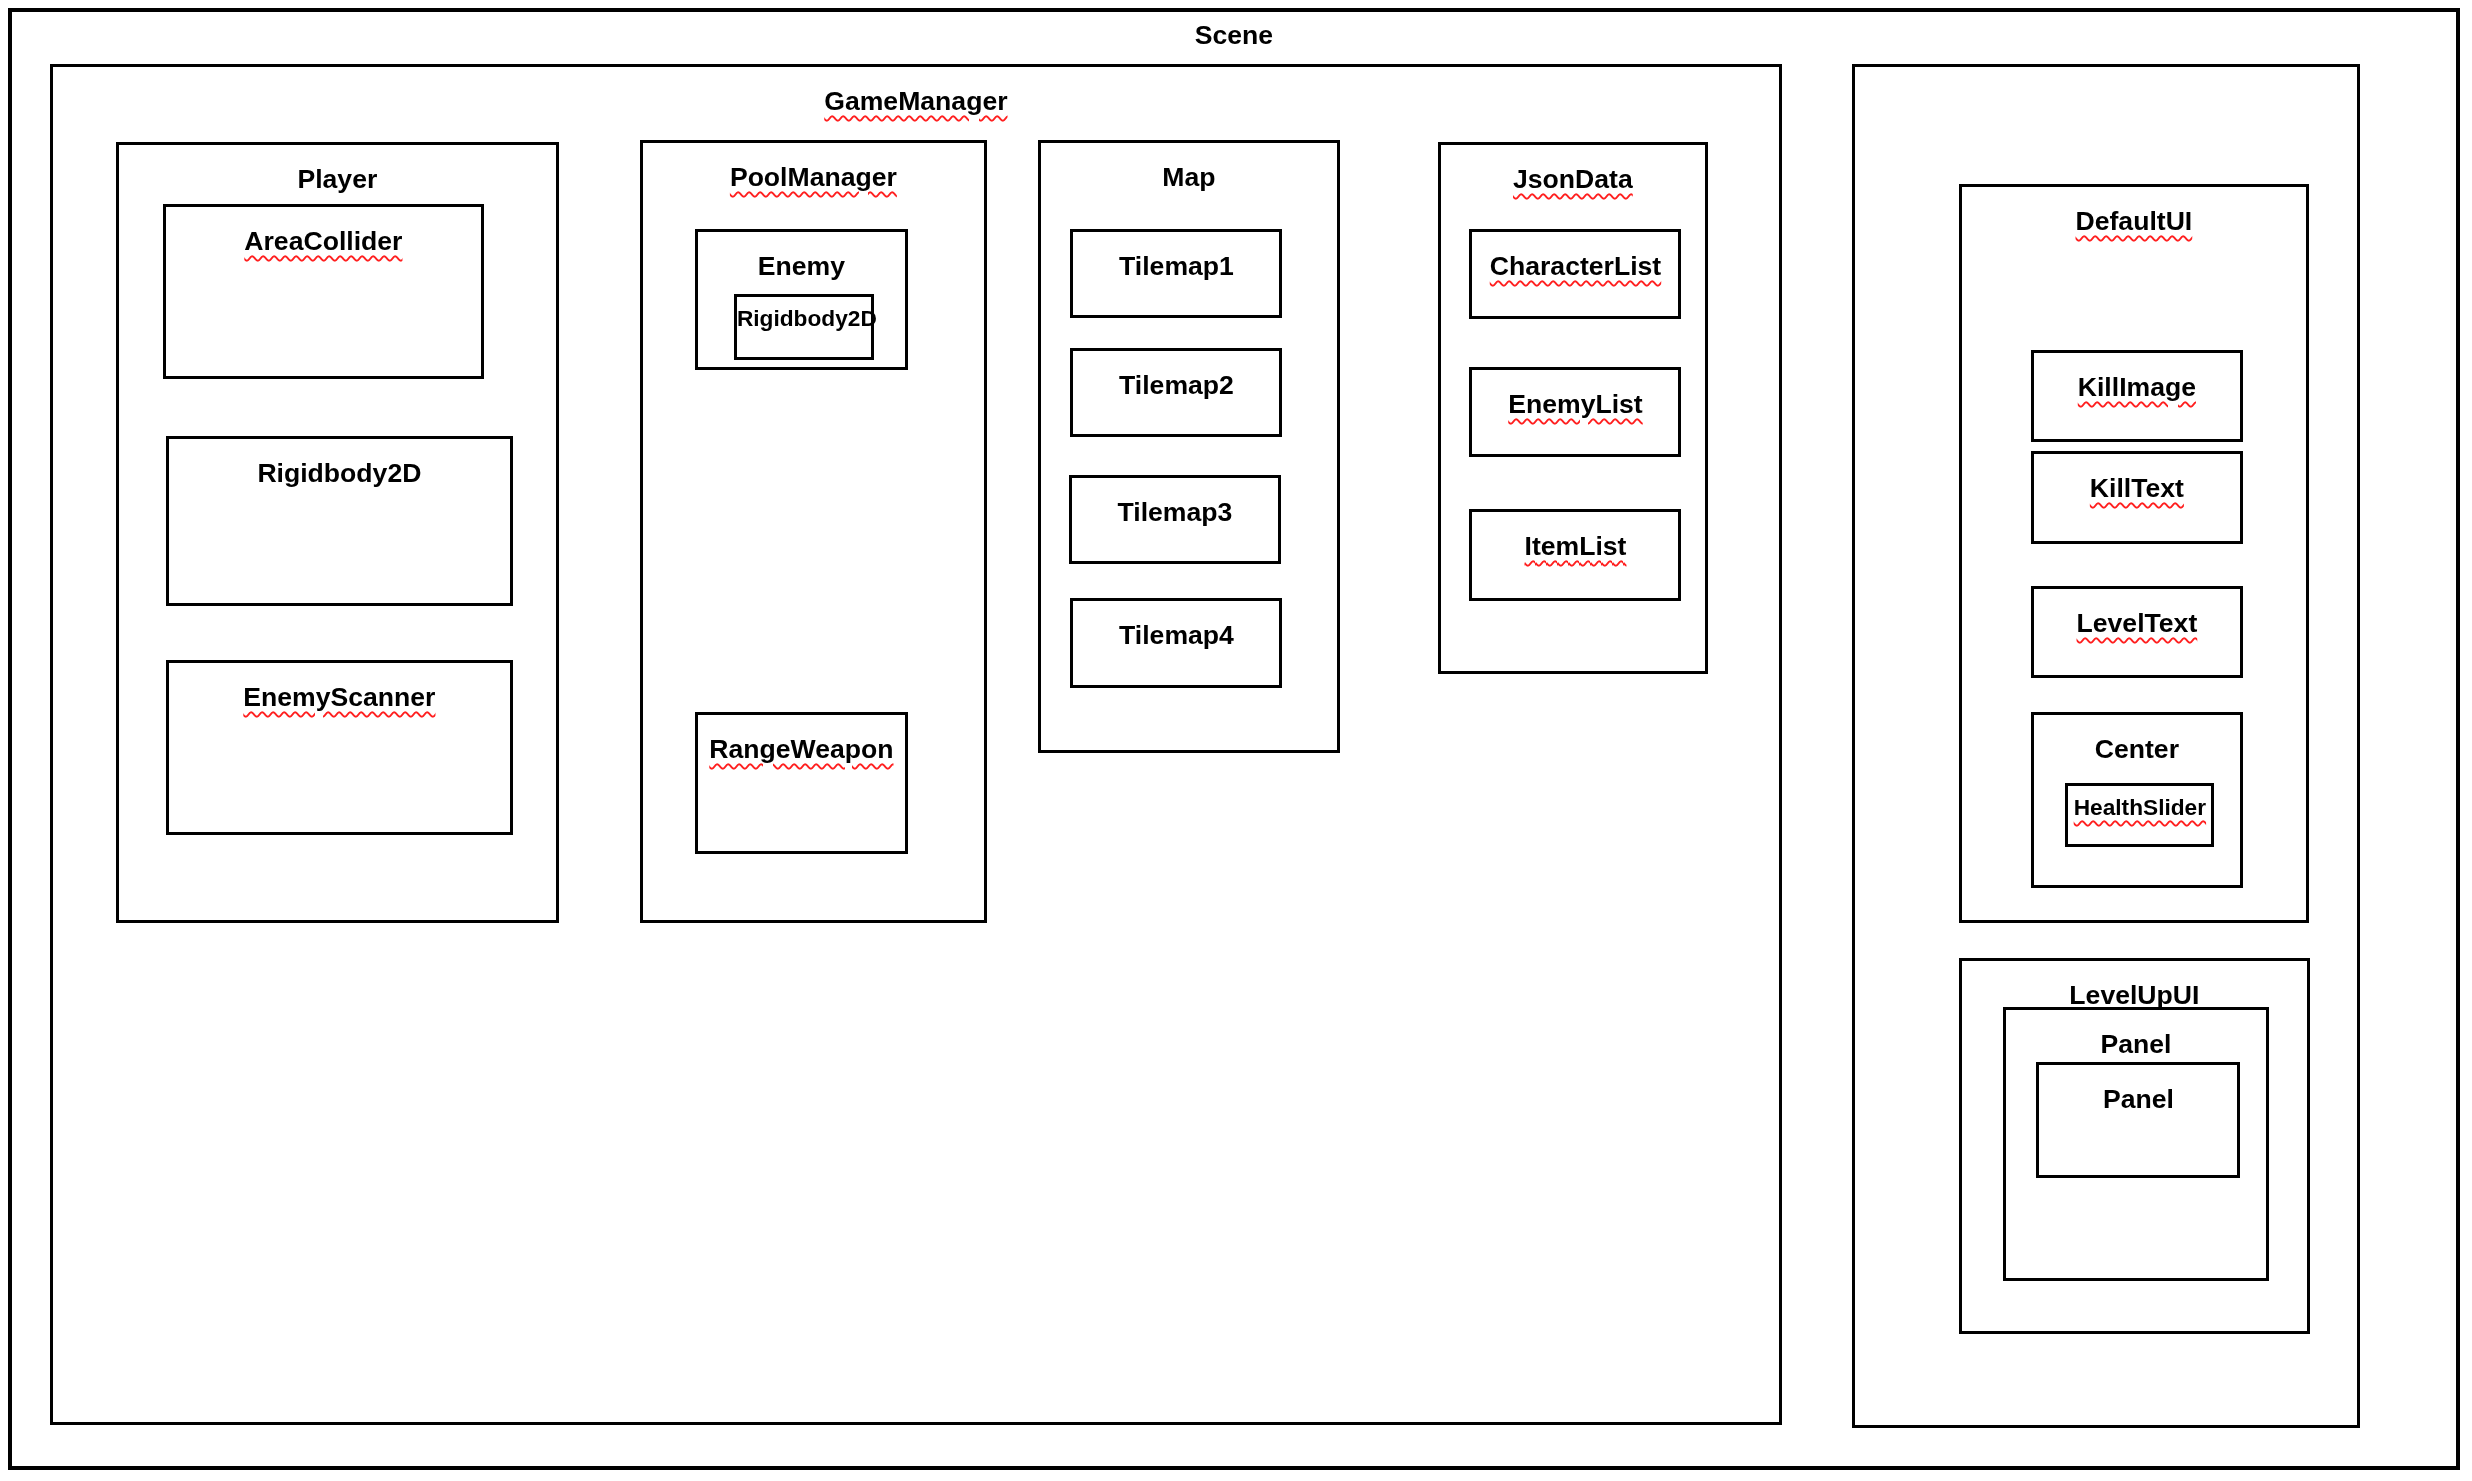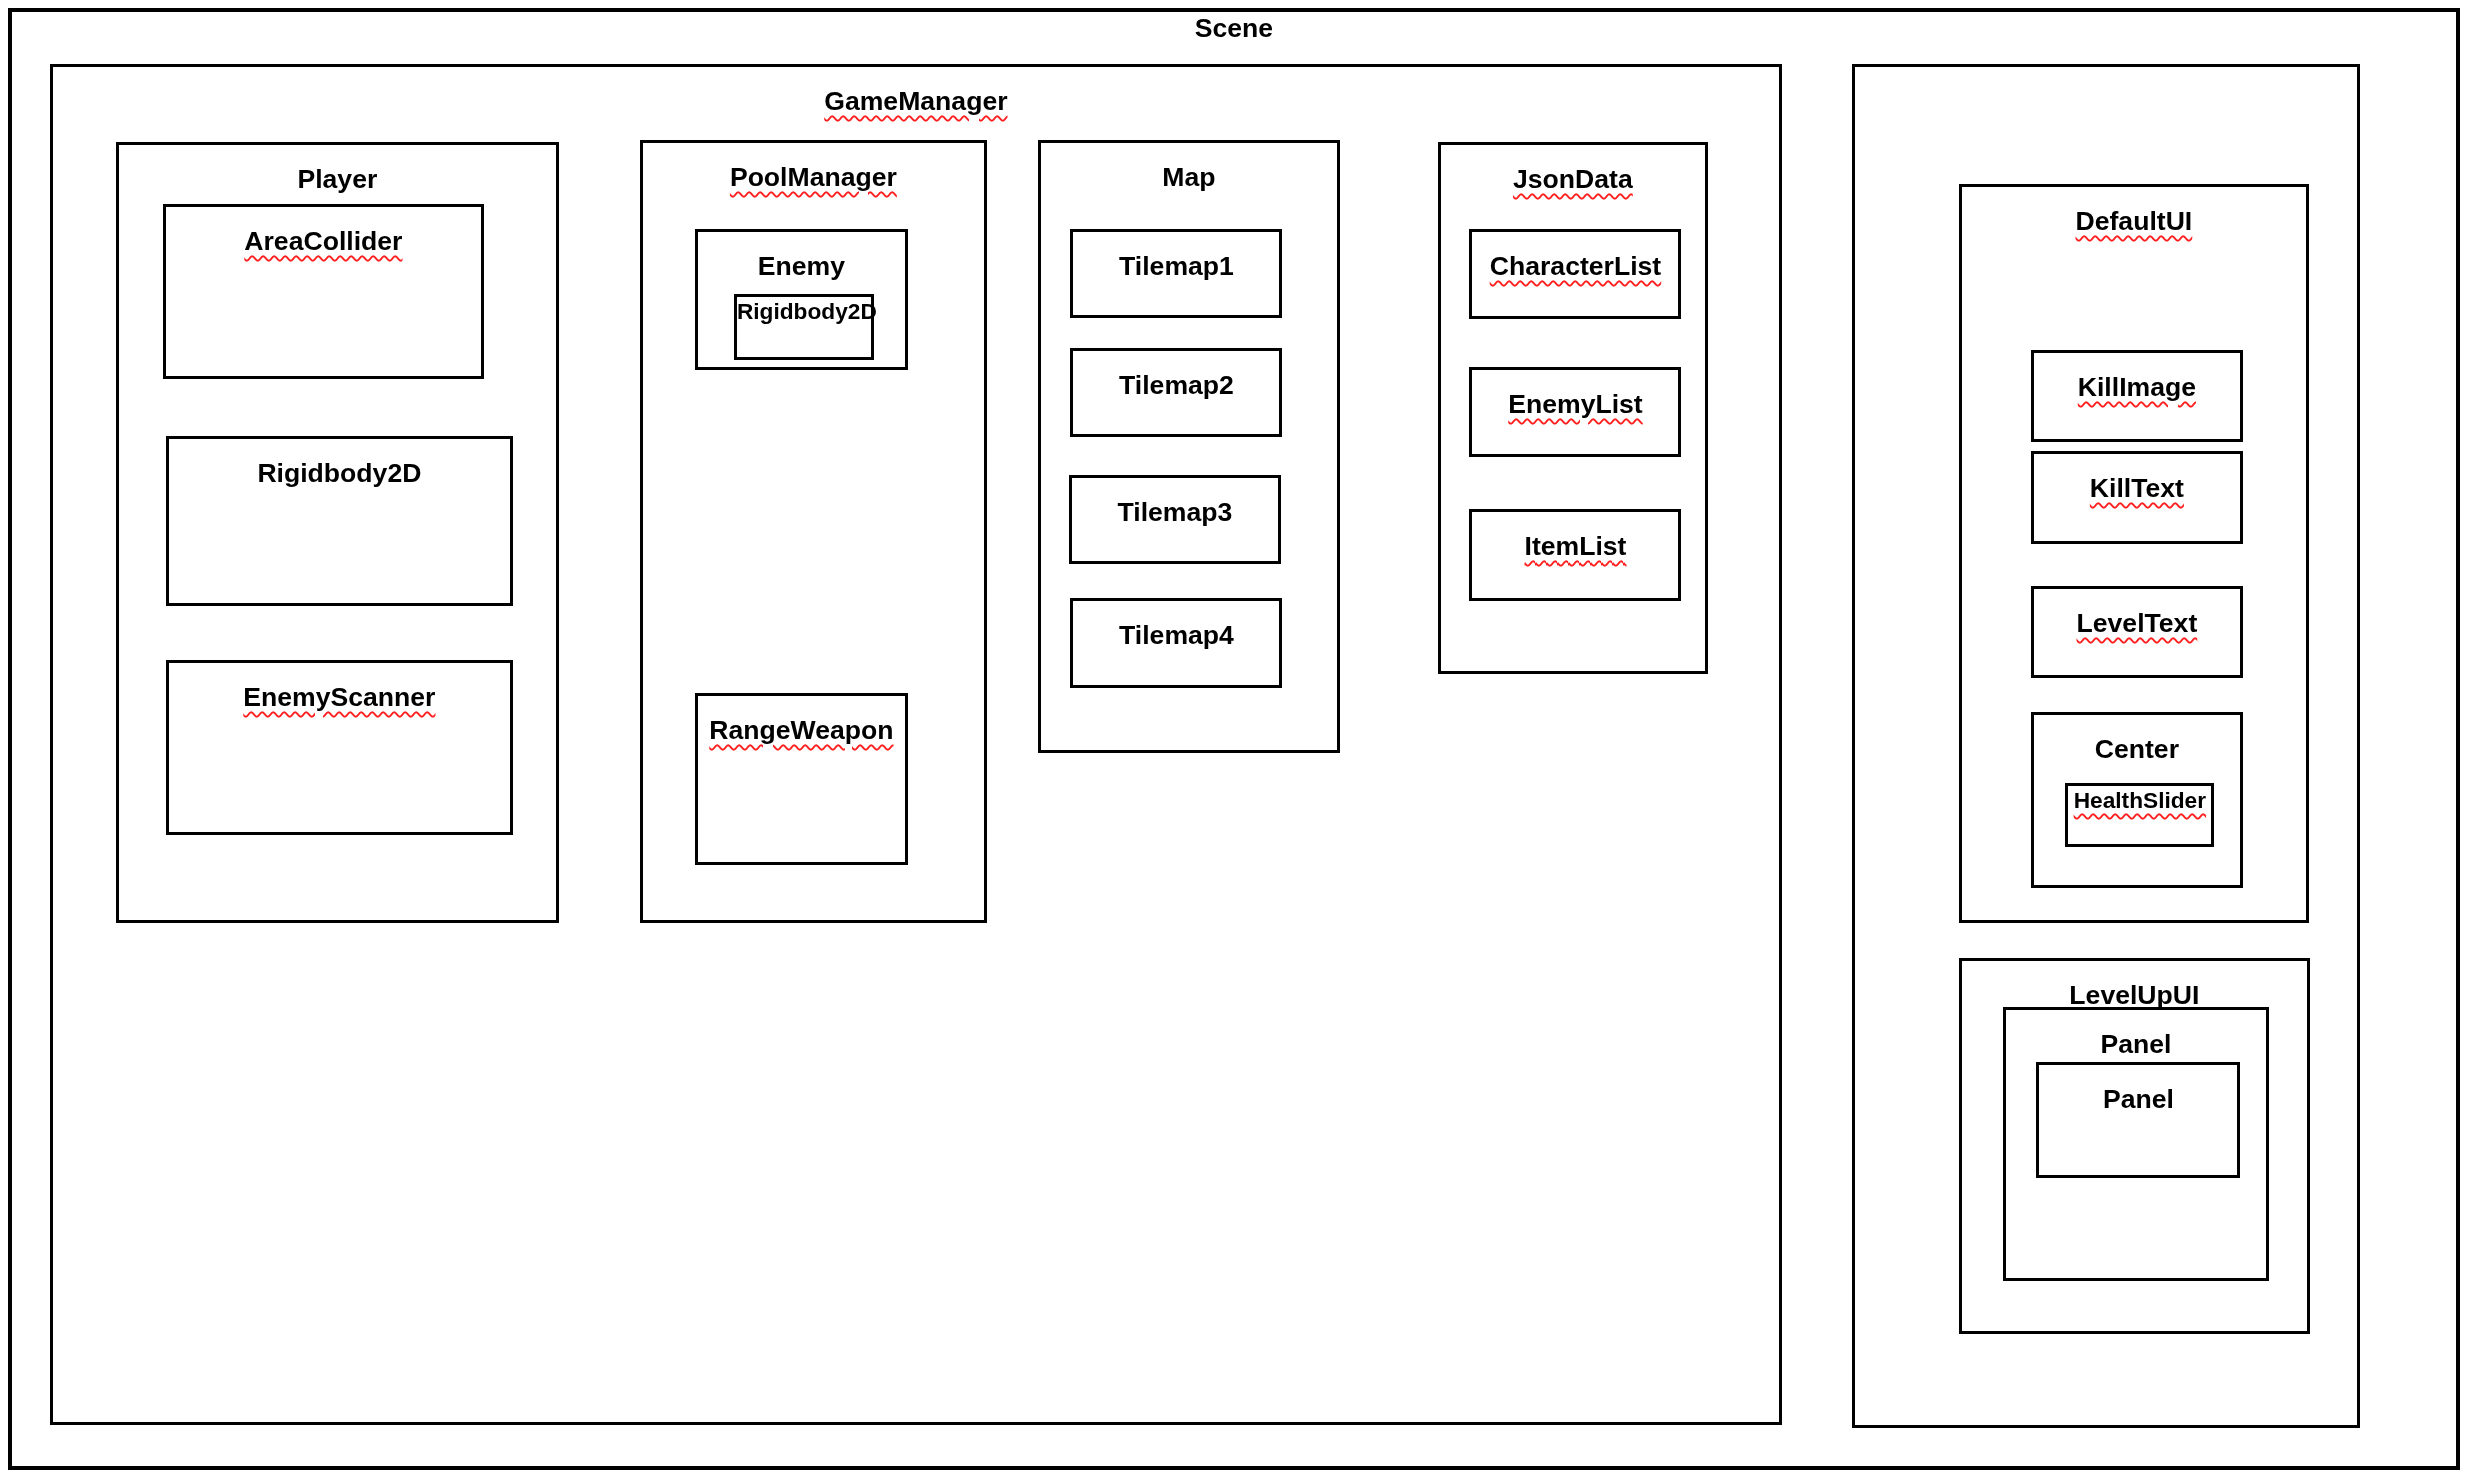--- a/index.html
+++ b/index.html
@@ -8,21 +8,21 @@
     font-family:"Liberation Sans",sans-serif;font-weight:bold;color:#000000;
   }
   .box{
     position:absolute;border:3.9px solid #000000;background:#ffffff;box-sizing:border-box;
   }
   .outer{border-width:4.9px;}
   .lbl{
     display:block;text-align:center;margin-top:20px;font-size:26.6px;line-height:1.1;
     white-space:nowrap;
   }
-  .lbl.tight{margin-top:2px;}
+  .lbl.tight{margin-top:9px;}
   .lbl.small{font-size:22.7px;}
   .sq{
     text-decoration-line:underline;
     text-decoration-style:wavy;
     text-decoration-color:#ff1f1f;
     text-decoration-thickness:2px;
     text-underline-offset:4.9px;
   }
 </style>
 </head>
@@ -56,21 +56,21 @@
         <span class="lbl sq">PoolManager</span>
 
         <div class="box" style="left:52px;top:86px;width:213px;height:141px;">
           <span class="lbl">Enemy</span>
           <div class="box" style="left:36px;top:62px;width:140px;height:66px;">
             <span class="lbl tight small">Rigidbody2D</span>
           </div>
         </div>
 
 
-        <div class="box" style="left:52px;top:550px;width:213px;height:172px;">
+        <div class="box" style="left:52px;top:569px;width:213px;height:142px;">
           <span class="lbl sq">RangeWeapon</span>
         </div>
       </div>
 
       <div class="box" style="left:985px;top:73px;width:302px;height:613px;">
         <span class="lbl">Map</span>
 
         <div class="box" style="left:29.6px;top:86px;width:212px;height:89px;">
           <span class="lbl">Tilemap1</span>
         </div>

